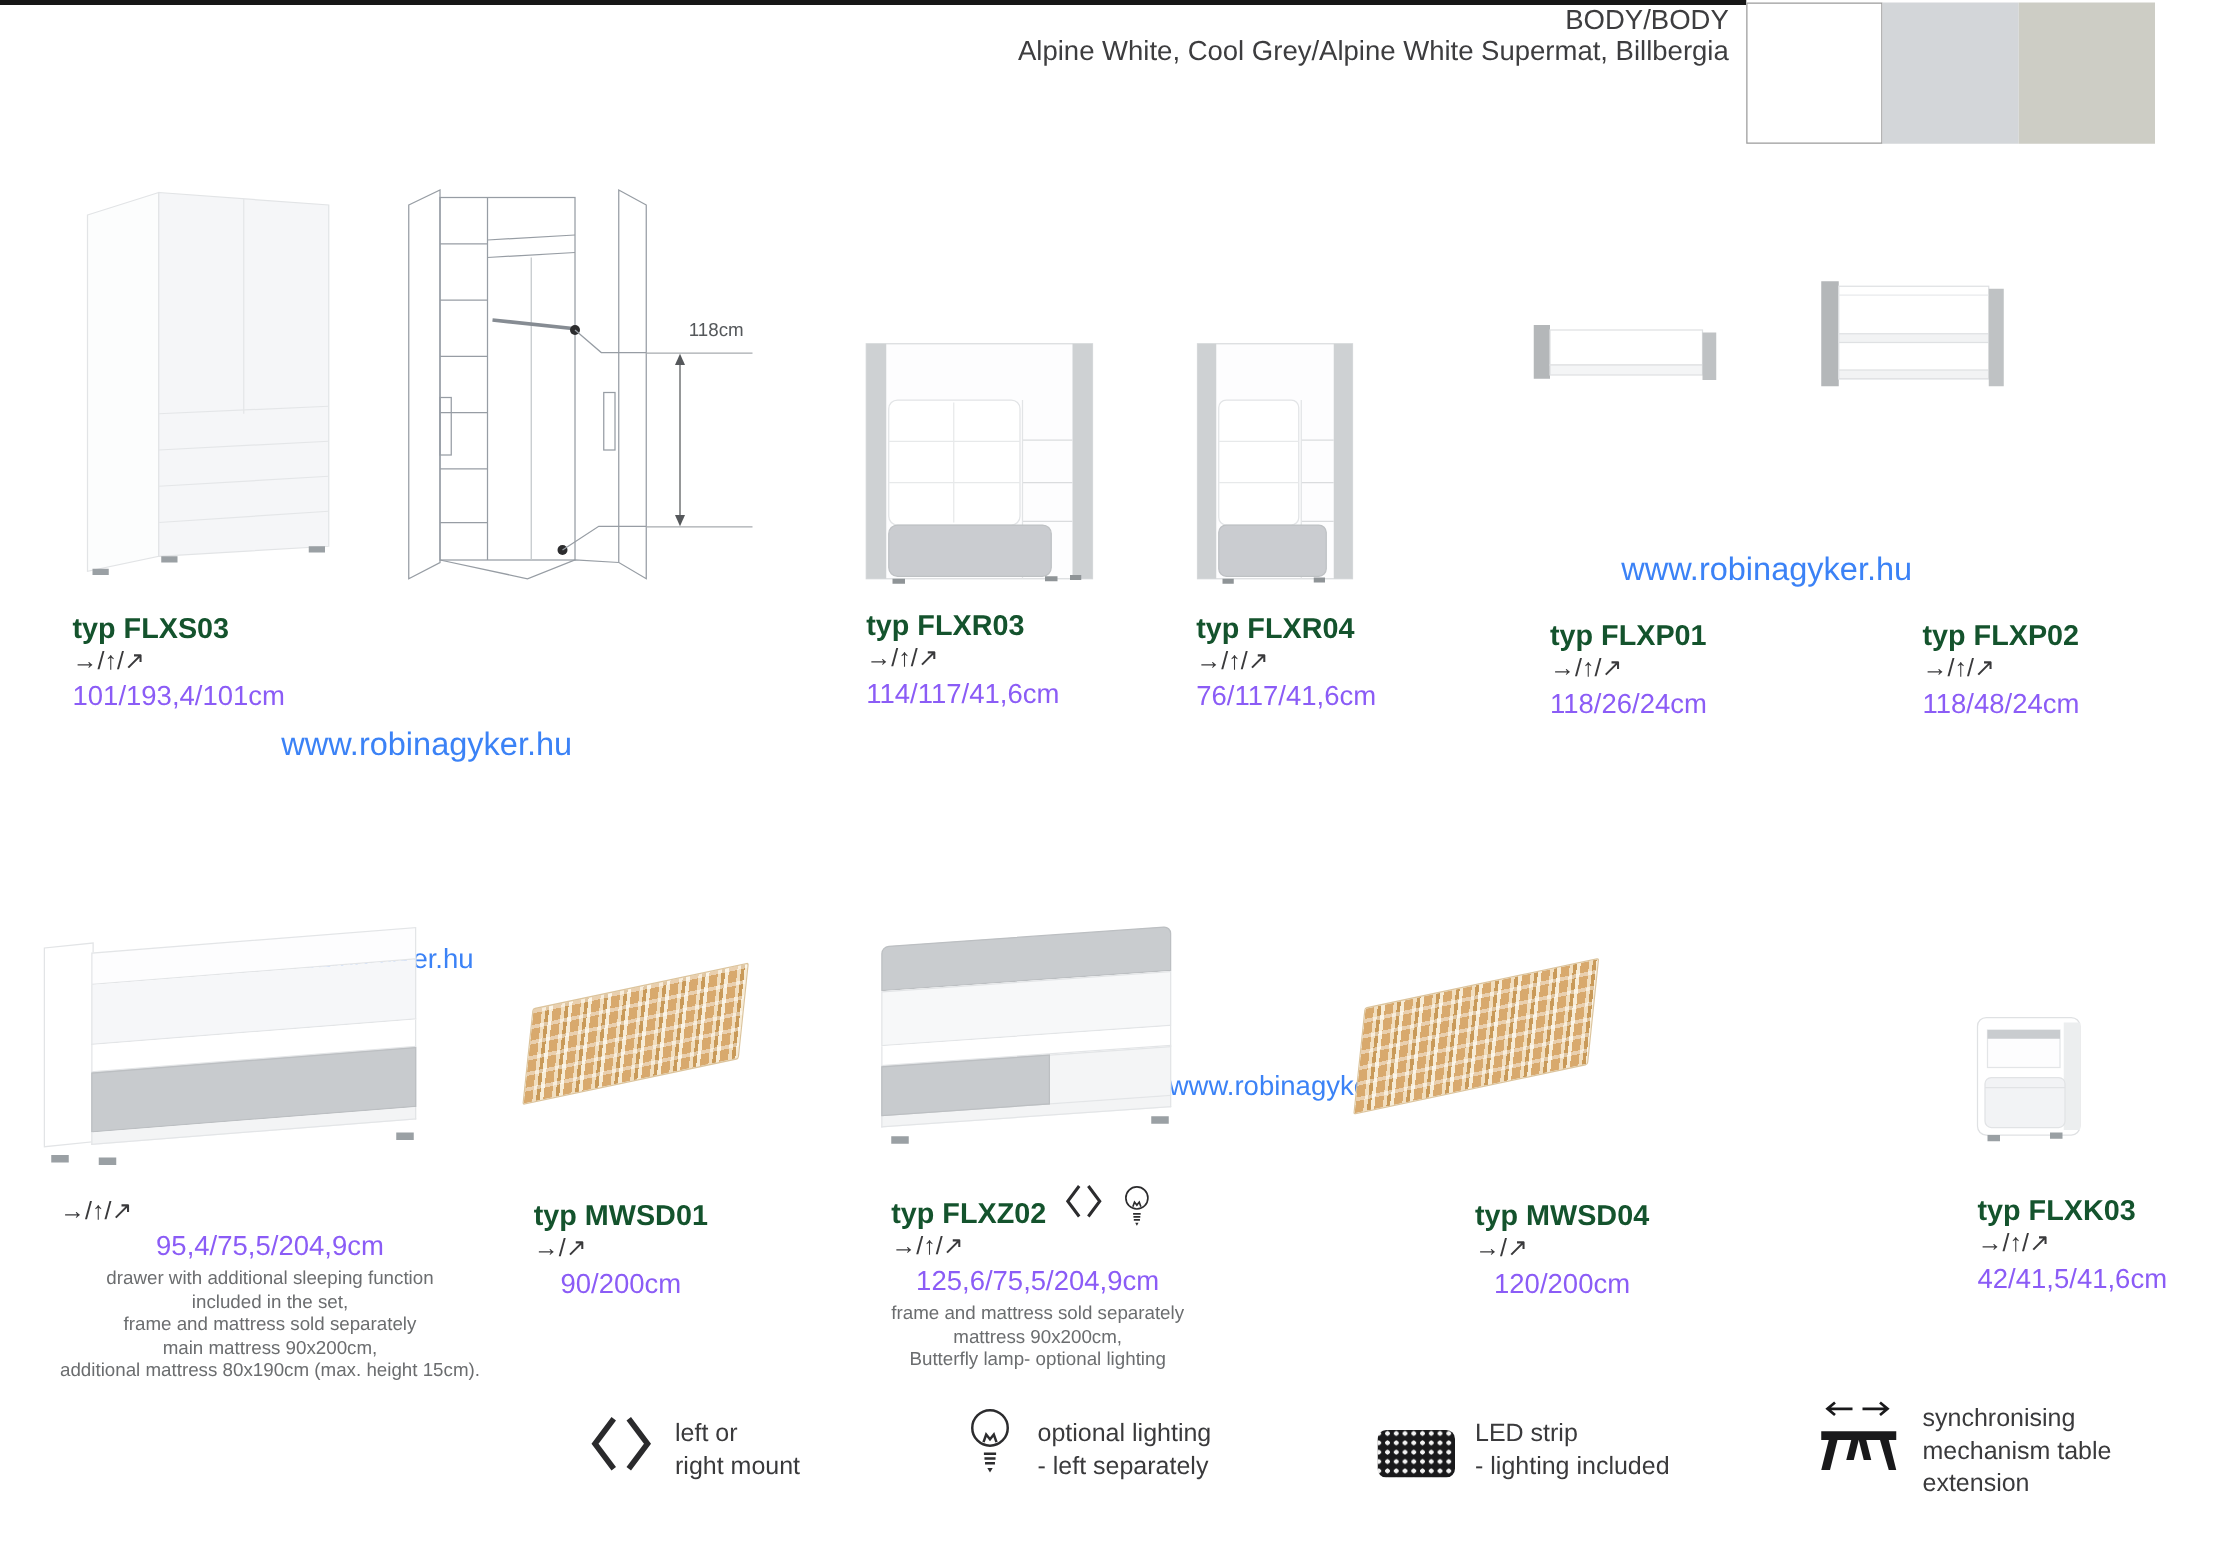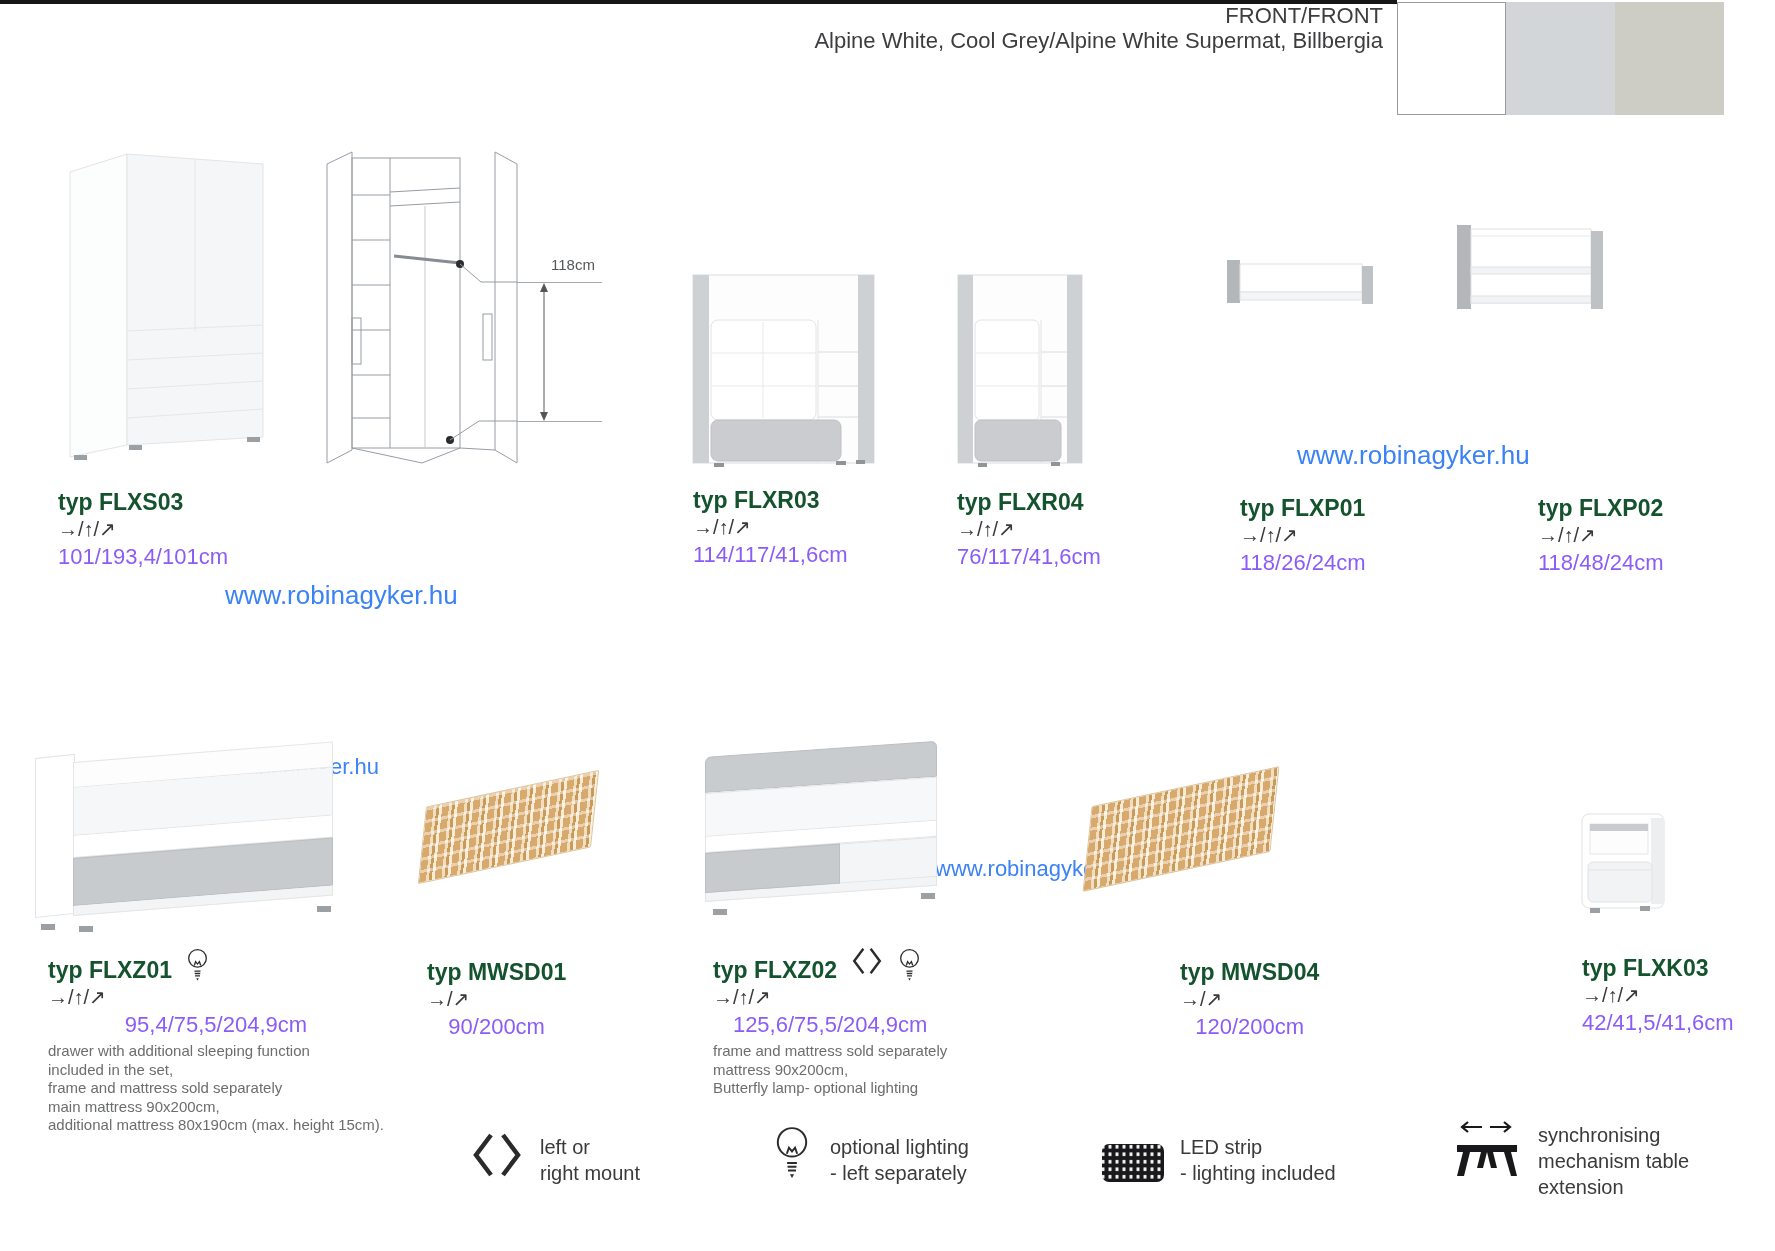--- a/index.html
+++ b/index.html
@@ -11,21 +11,21 @@
   .hdr{position:absolute;top:3px;right:392px;text-align:right;line-height:25px;font-size:22px;color:#3d3d3f;}
   .swatches{position:absolute;left:1397px;top:2px;display:flex;}
   .swatch{width:109px;height:113px;}
   .swatch:first-child{border:1px solid #9b9b9b;box-sizing:border-box;}
   
   .plabel{position:absolute;white-space:nowrap;}
   .pname{margin:0;font-size:23px;font-weight:bold;line-height:28px;color:#14532d;}
   .paxes{margin:0;font-size:20px;line-height:26px;color:#3a3a3c;}
   .psize{margin:0;font-size:22px;line-height:30px;color:#8b5cf6;text-align:center;}
   .pnotes{margin-top:2px;}
-  .pnotes p{margin:0;font-size:15px;line-height:18.5px;color:#6b6d6f;}
+  .pnotes p{margin:0;font-size:15px;line-height:18.5px;color:#6b6d6f;text-align:center;}
   .namerow{display:flex;align-items:flex-start;gap:13px;}
   .namerow svg{margin-top:-9px;}
   
   .wm{position:absolute;color:#3b82f6;white-space:nowrap;}
   
   svg.furn{position:absolute;overflow:visible;}
   
   .slat{position:absolute;border:1px solid #dcc49c;border-radius:2px;
     background:
       repeating-linear-gradient(0deg, rgba(255,255,255,0) 0 9px, rgba(255,255,255,.45) 9px 12px),
@@ -42,21 +42,21 @@
        background-image:radial-gradient(#f2f2f2 1.6px,rgba(0,0,0,0) 2px);
        background-size:7px 7.5px;background-position:4.5px 6.5px;}
 </style>
 </head>
 <body>
 
 <div class="page">
 
   <div class="topbar"></div>
   <div class="hdr">
-    <div>FRONT/FRONT</div>
+    <div>BODY/BODY</div>
     <div>Alpine White, Cool Grey/Alpine White Supermat, Billbergia</div>
   </div>
   <div class="swatches">
     <div class="swatch" style="background: rgb(255, 255, 255);"></div>
     <div class="swatch" style="background: rgb(211, 214, 217);"></div>
     <div class="swatch" style="background: rgb(205, 205, 197);"></div>
   </div>
 
   <span class="wm" style="left:1297px;top:440px;font-size:26px;">www.robinagyker.hu</span>
   <span class="wm" style="left:225px;top:580px;font-size:26px;">www.robinagyker.hu</span>
@@ -227,29 +227,20 @@
     <rect x="73" y="8" width="13" height="86" fill="#eceeef"></rect>
     <rect x="12" y="14" width="58" height="30" fill="#fdfdfe" stroke="#e3e5e7"></rect>
     <rect x="12" y="14" width="58" height="7" fill="#c9cccf"></rect>
     <rect x="10" y="52" width="64" height="40" rx="5" fill="#f2f3f5" stroke="#e1e3e5"></rect>
     <line x1="10" y1="60" x2="74" y2="60" stroke="#e1e3e5"></line>
     <rect x="12" y="98" width="10" height="5" fill="#9aa0a4"></rect>
     <rect x="62" y="96" width="10" height="5" fill="#9aa0a4"></rect>
   </svg>
 
   <div class="plabel" style="left:48px;top:956px;">
-    <div class="namerow">
-      <p class="pname">typ FLXZ01</p>
-      <svg width="25" height="36" viewBox="0 0 26 38" fill="none" stroke="#2c2c2e" stroke-width="1.4">
-        <circle cx="13" cy="12" r="9.3"></circle>
-        <polyline points="9.6,19.5 11,15.5 13,18 15,15.5 16.4,19.5"></polyline>
-        <path d="M9.8 25.5 h6.4 M10.1 28 h5.8 M10.4 30.5 h5.2"></path>
-        <path d="M11.6 33 h2.8 l-1.4 2.4 z" fill="#2c2c2e" stroke="none"></path>
-      </svg>
-    </div>
     <p class="paxes">→/↑/↗</p>
     <p class="psize">95,4/75,5/204,9cm</p>
     <div class="pnotes">
       <p>drawer with additional sleeping function</p>
       <p>included in the set,</p>
       <p>frame and mattress sold separately</p>
       <p>main mattress 90x200cm,</p>
       <p>additional mattress 80x190cm (max. height 15cm).</p>
     </div>
   </div>

